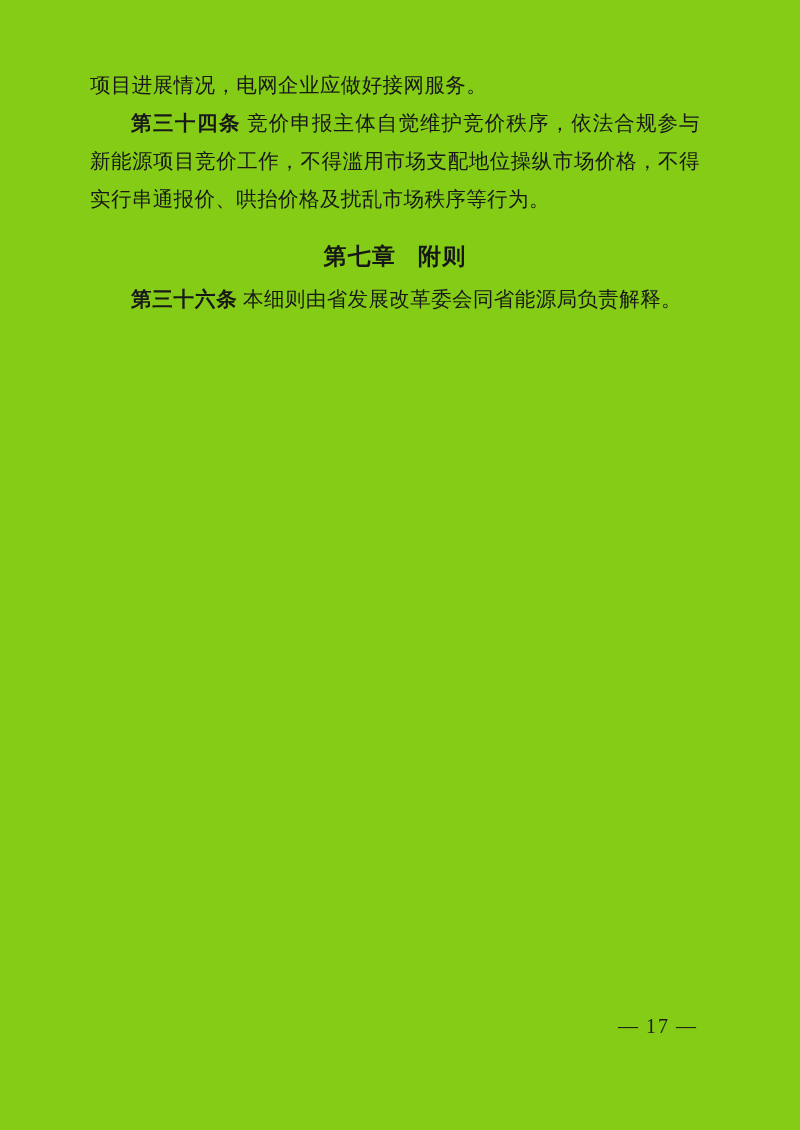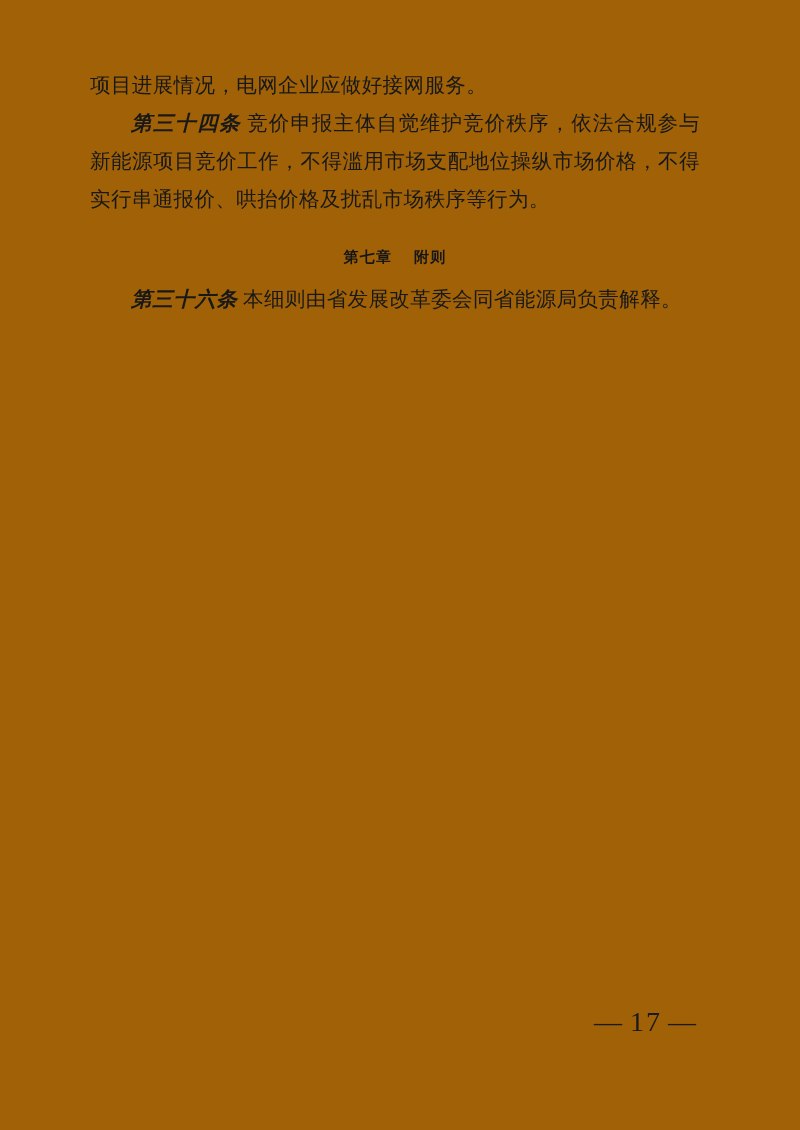--- a/index.html
+++ b/index.html
@@ -11,21 +11,21 @@
     height: 1130px;
     background: #ffffff;
     font-family: "Liberation Serif", serif;
     color: #1a1a1a;
     overflow: hidden;
   }
   .page {
     position: relative;
     width: 800px;
     height: 1130px;
-    background: #a16207;
+    background: #84cc16;
     box-sizing: border-box;
   }
   .content {
     position: absolute;
     left: 90px;
     top: 66px;
     width: 610px;
   }
   .para {
     font-size: 20.5px;
@@ -35,44 +35,43 @@
     letter-spacing: 0.4px;
     margin: 0;
     color: #181818;
   }
   .para.indent {
     text-indent: 41px;
   }
   .art-label {
     font-weight: bold;
     letter-spacing: 0.8px;
-    font-style: italic;
   }
   .chapter-heading {
-    font-size: 15px;
+    font-size: 23px;
     line-height: 38px;
     font-weight: bold;
     text-align: center;
     letter-spacing: 1.2px;
     margin: 0;
     padding-top: 20px;
     padding-bottom: 4px;
     color: #161616;
   }
   .chapter-heading .gap {
     display: inline-block;
     width: 22px;
   }
   .page-number {
     position: absolute;
     left: 0;
     right: 96px;
     bottom: 92px;
     text-align: right;
-    font-size: 28px;
+    font-size: 20px;
     letter-spacing: 2px;
     color: #1a1a1a;
   }
   .pn-dash {
     display: inline-block;
     padding: 0 6px;
   }
 </style>
 </head>
 <body>

